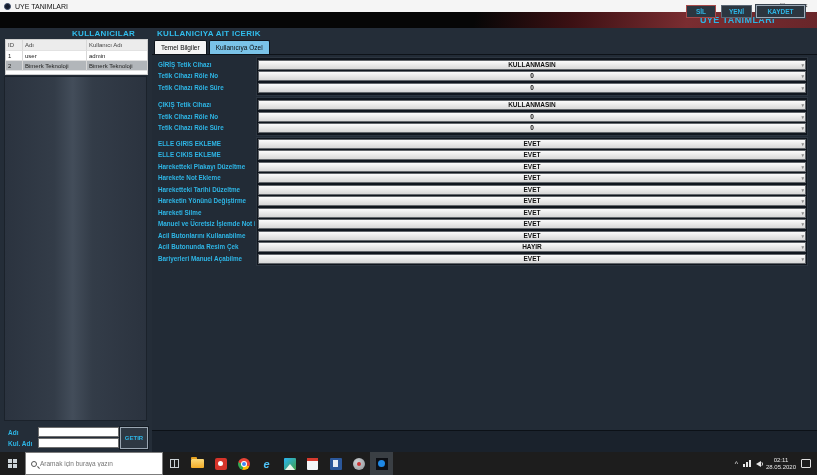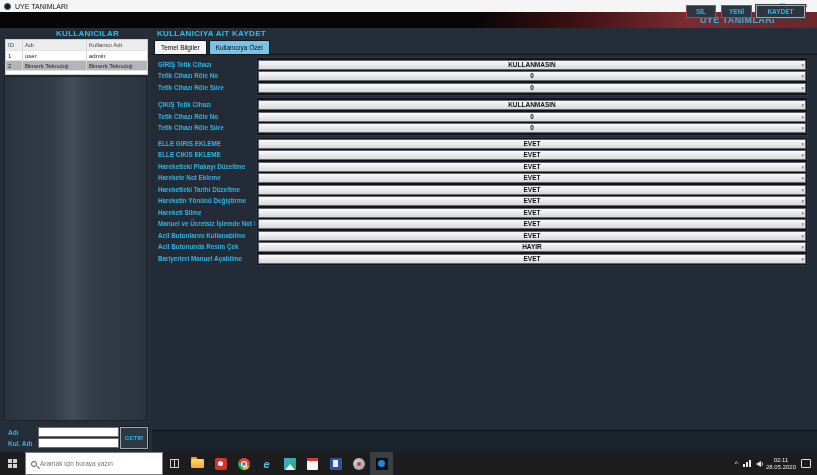--- a/index.html
+++ b/index.html
@@ -113,21 +113,21 @@
       <div class="win-ctl">–</div>
       <div class="win-ctl">□</div>
       <div class="win-ctl">×</div>
     </div>
   </div>
 
   <div id="appheader">
     <div class="htitle">UYE TANIMLARI</div>
   </div>
 
-  <div class="sect-title" style="left:8px; top:29px;padding-left:48px;">KULLANICILAR</div>
+  <div class="sect-title" style="left:24px; top:29px;padding-left:48px;">KULLANICILAR</div>
 
   <div id="users-table">
     <div class="trow head">
       <div class="tcell c-id">ID</div>
       <div class="tcell c-adi">Adı</div>
       <div class="tcell c-kadi">Kullanıcı Adı</div>
     </div>
     <div class="trow">
       <div class="tcell c-id">1</div>
       <div class="tcell c-adi">user</div>
@@ -141,21 +141,21 @@
   </div>
 
   <div id="left-list"></div>
 
   <div class="mini-label" style="left:8px; top:428px;">Adı</div>
   <input class="mini-input" style="left: 38px; top: 427px;" value="">
   <div class="mini-label" style="left:8px; top:439px;">Kul. Adı</div>
   <input class="mini-input" style="left: 38px; top: 438px;" value="">
   <div id="getir-btn">GETIR</div>
 
-  <div class="sect-title" style="left:157px; top:29px;">KULLANICIYA AIT KAYDET</div>
+  <div class="sect-title" style="left:157px; top:29px;">KULLANICIYA AIT ICERIK</div>
 
   <div id="tabs">
     <div class="tab inactive">Temel Bilgiler</div>
     <div class="tab active">Kullanıcıya Özel</div>
   </div>
 
   <div id="form-panel"></div>
   <div id="grp-a" class="grp"></div>
   <div id="grp-b" class="grp"></div>
   <div id="grp-c" class="grp"></div>

